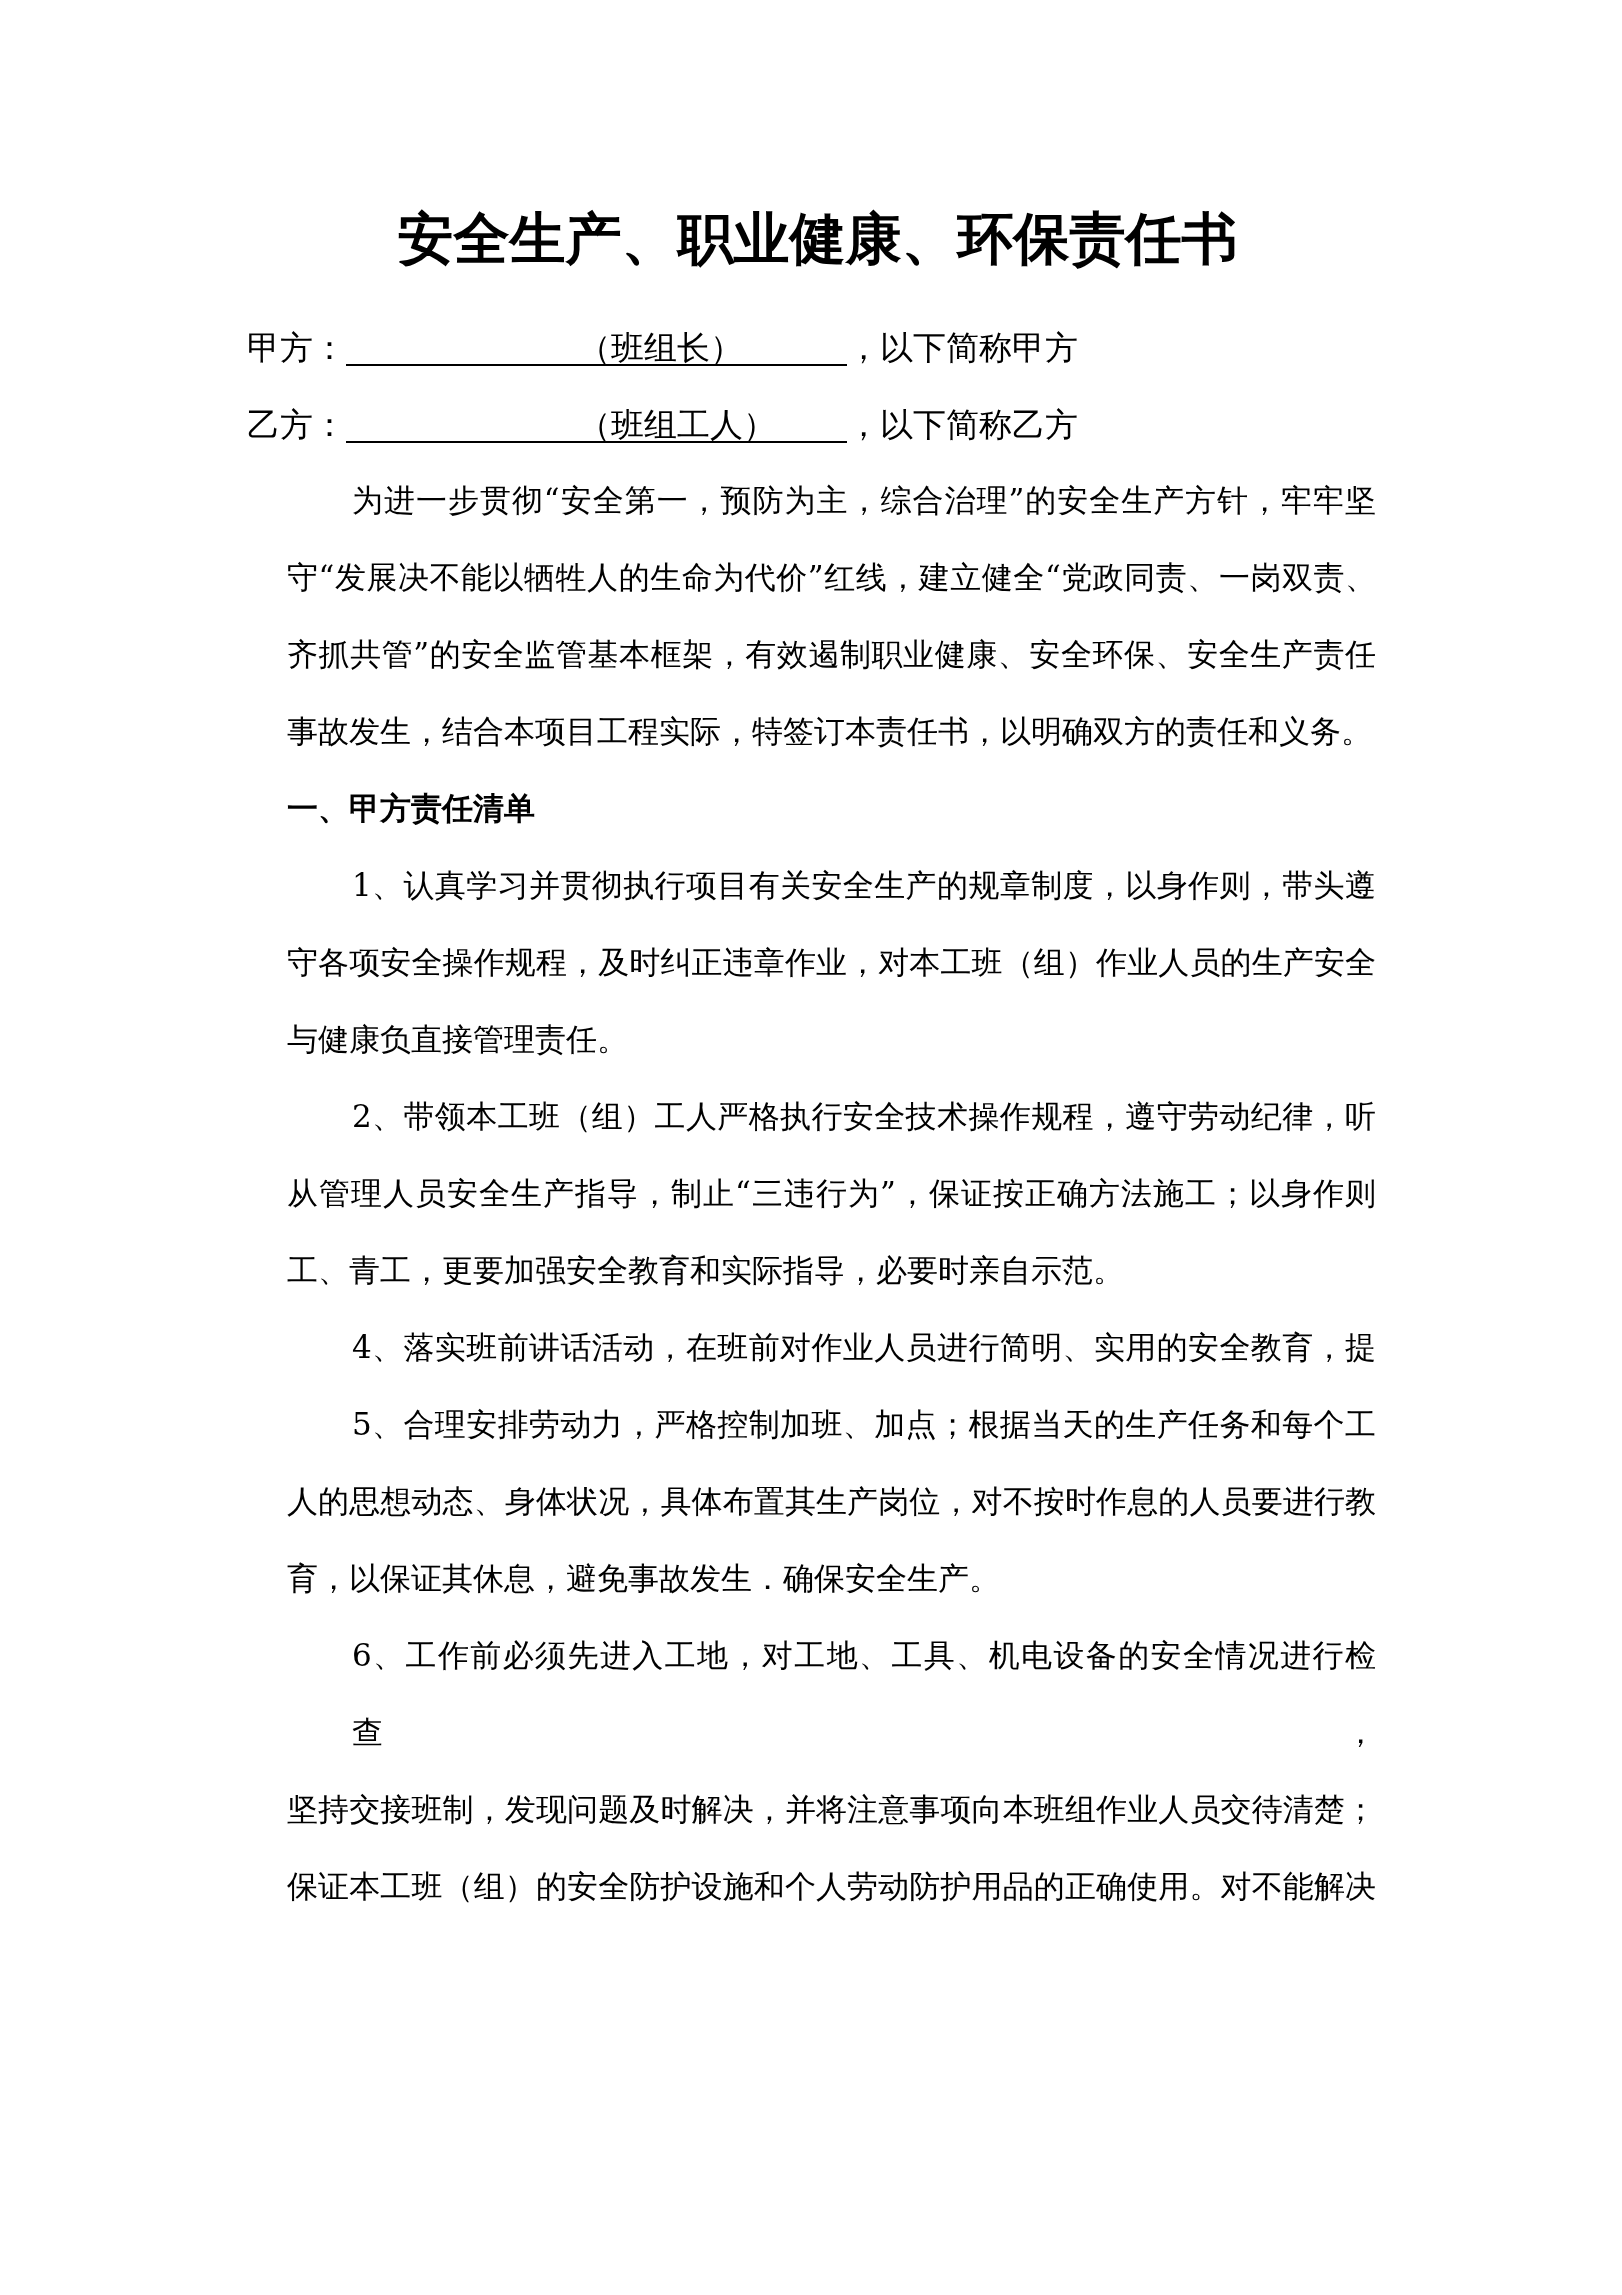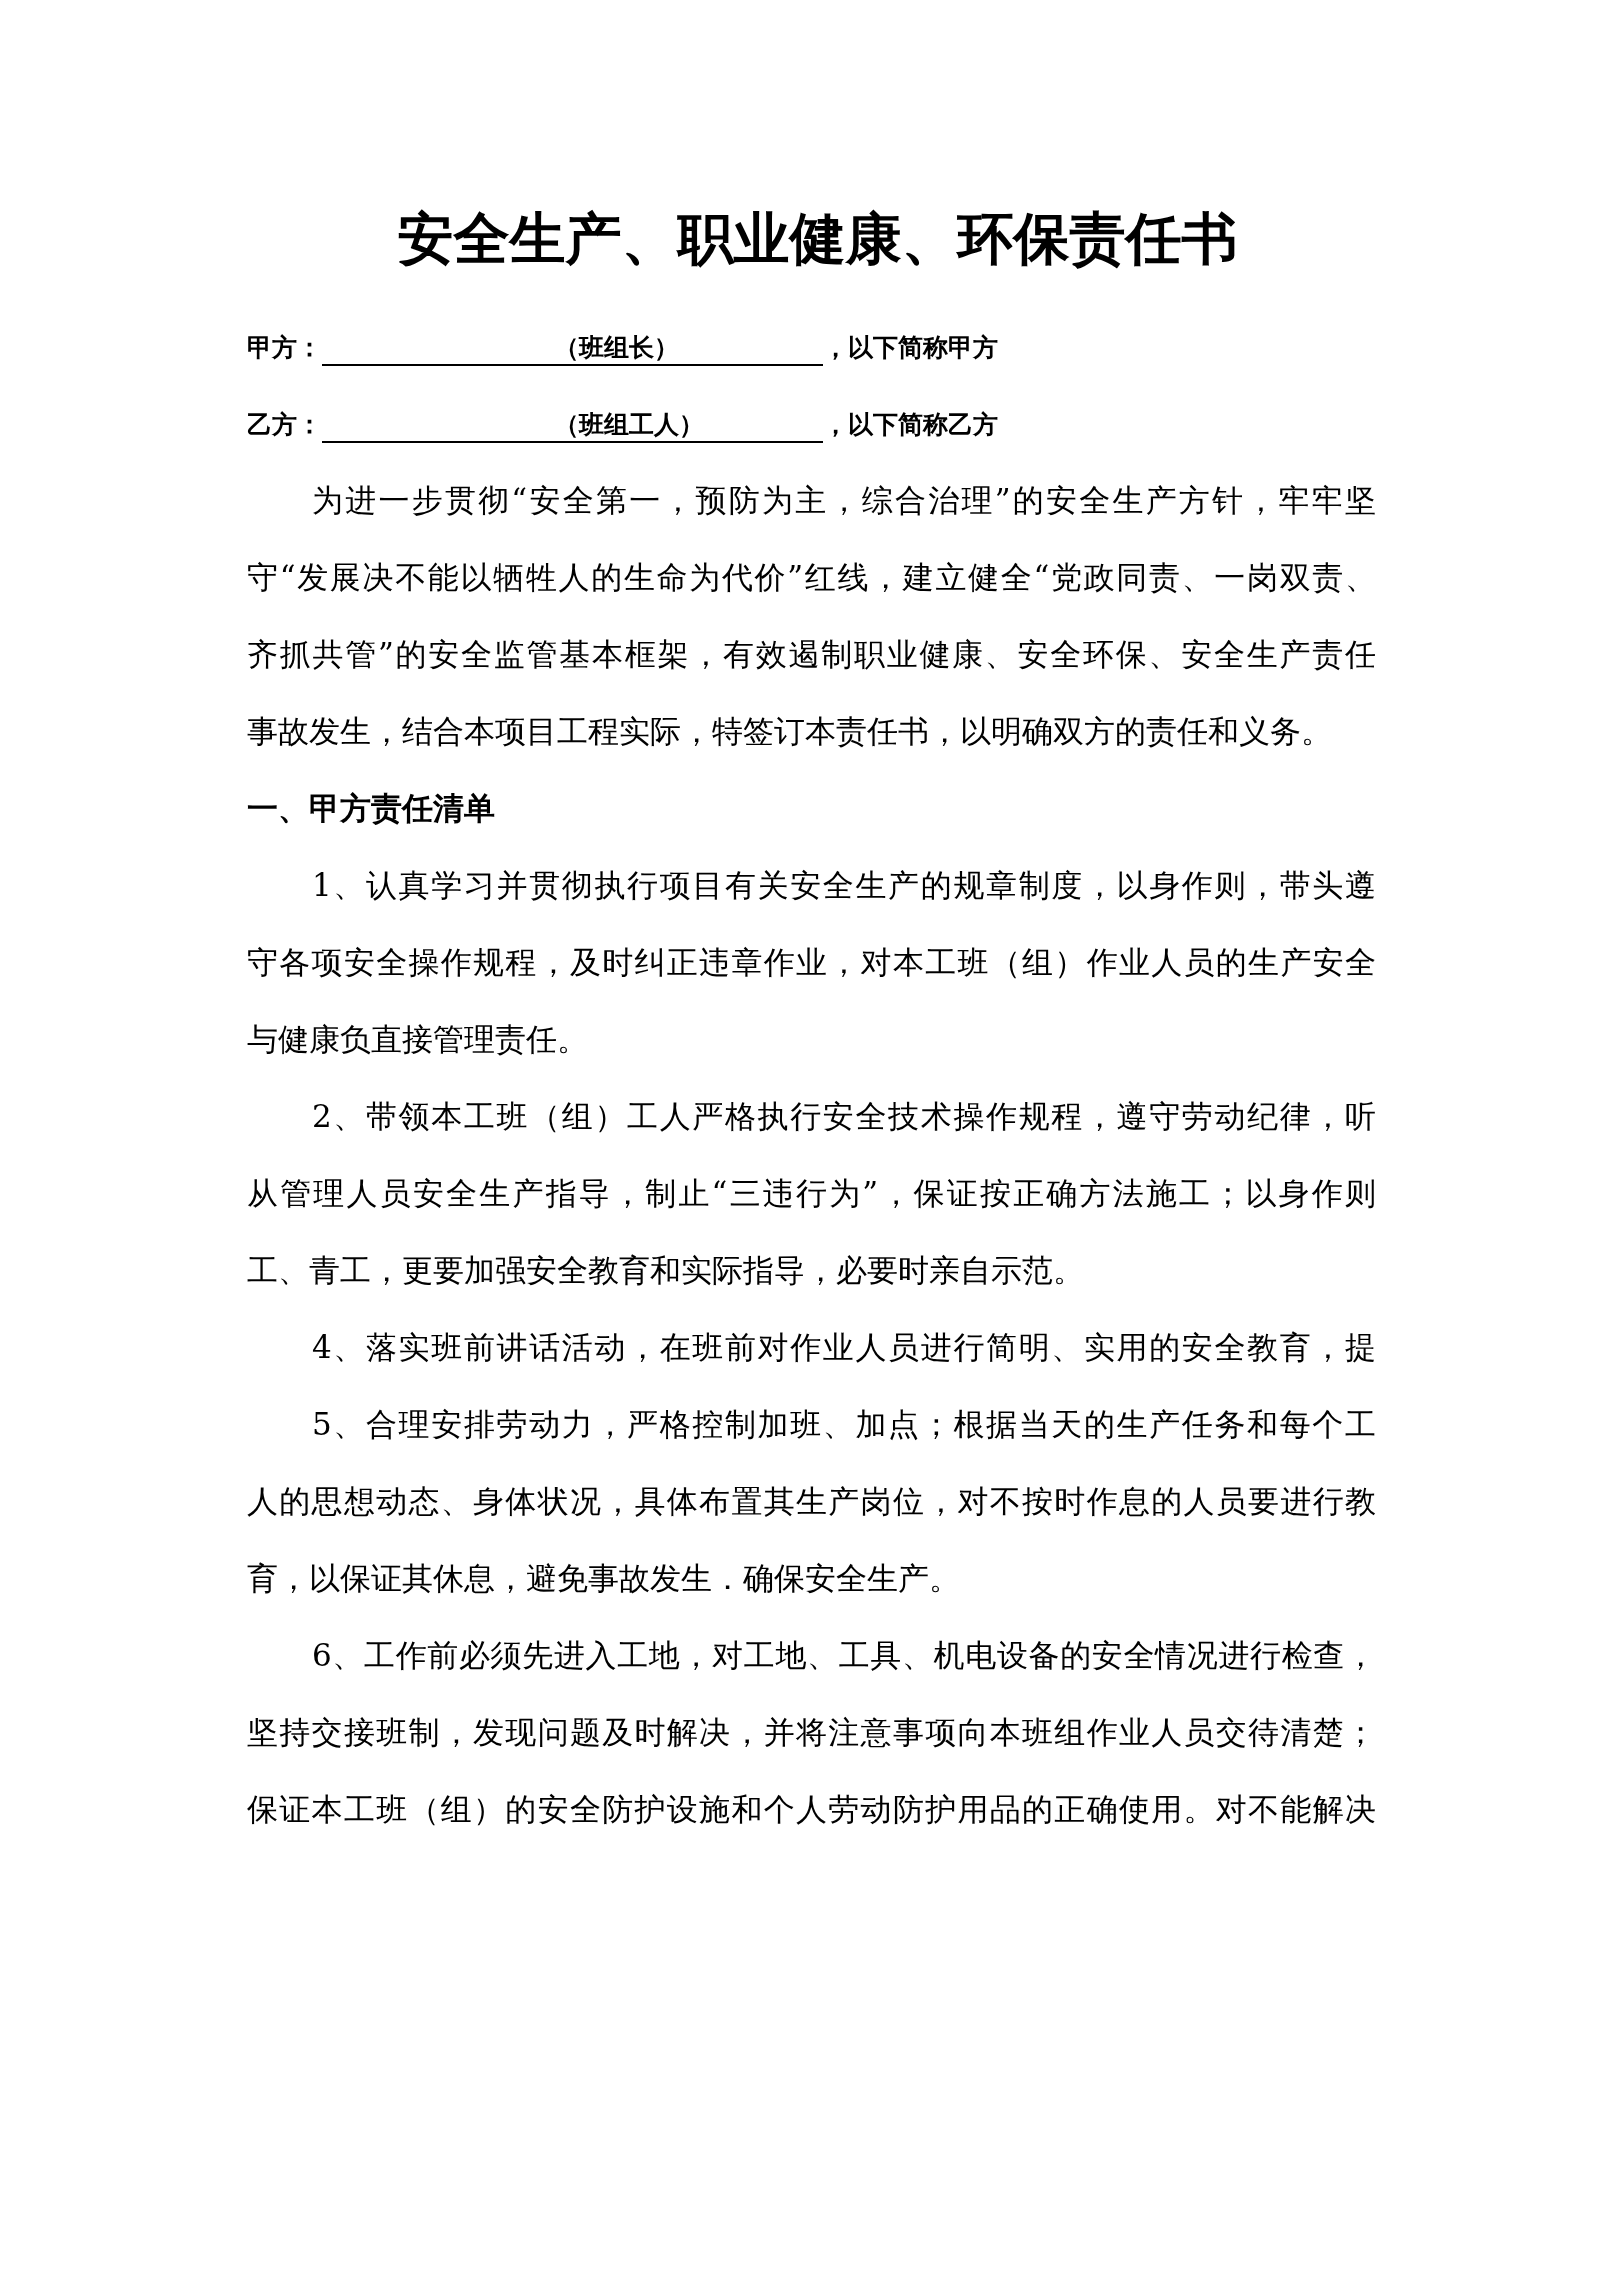--- a/index.html
+++ b/index.html
@@ -30,22 +30,22 @@
     font-size: 56px;
     font-weight: bold;
     line-height: 85px;
     white-space: nowrap;
   }
   .parties {
     position: absolute;
     top: 309px;
     left: 247px;
     width: 1129px;
-    font-size: 25px;
-    font-weight: bold;
+    font-size: 33px;
+    font-weight: normal;
     line-height: 77px;
     white-space: nowrap;
   }
   .blank {
     display: inline-block;
     box-sizing: border-box;
     width: 501px;
     padding-left: 232px;
     position: relative;
     white-space: nowrap;
@@ -61,20 +61,21 @@
   .body-text {
     position: absolute;
     top: 462px;
     left: 247px;
     width: 1129px;
     font-size: 31px;
     line-height: 77px;
   }
   .line {
     min-height: 77px;
+    margin-left: 40px;
   }
   .just {
     text-align: justify;
     text-align-last: justify;
     text-justify: inter-character;
   }
   .indent {
     padding-left: 65px;
   }
   .heading {

